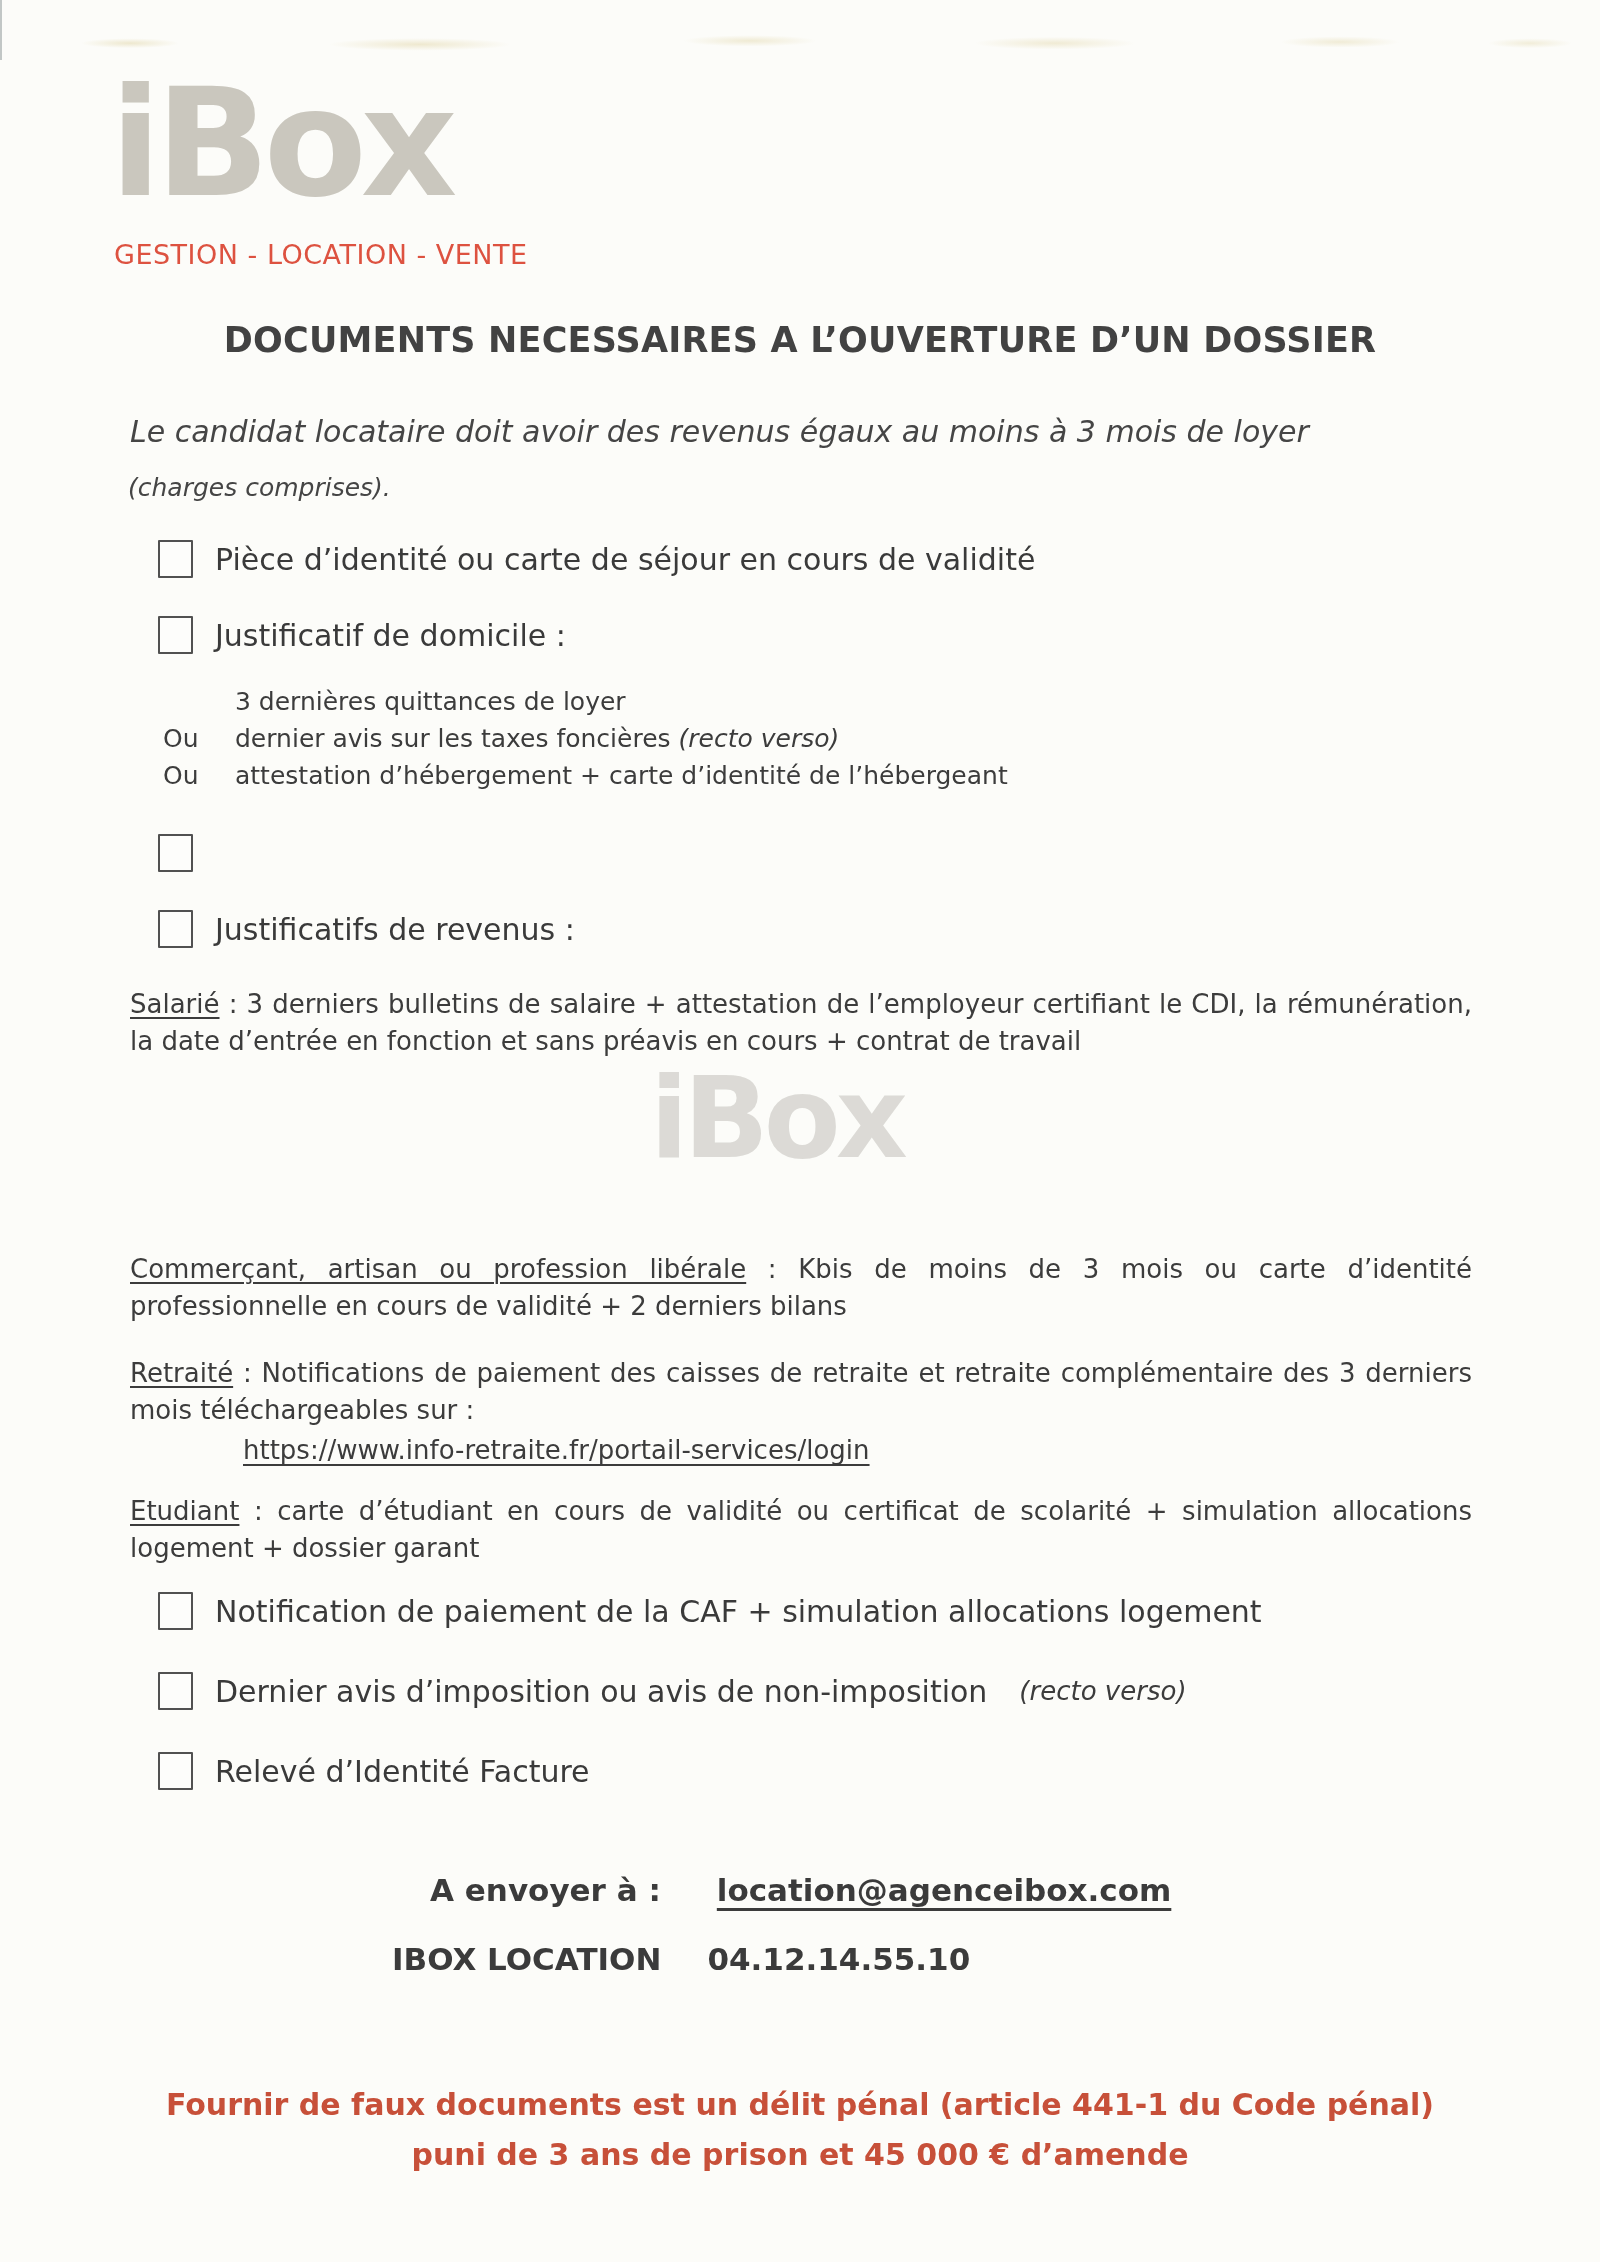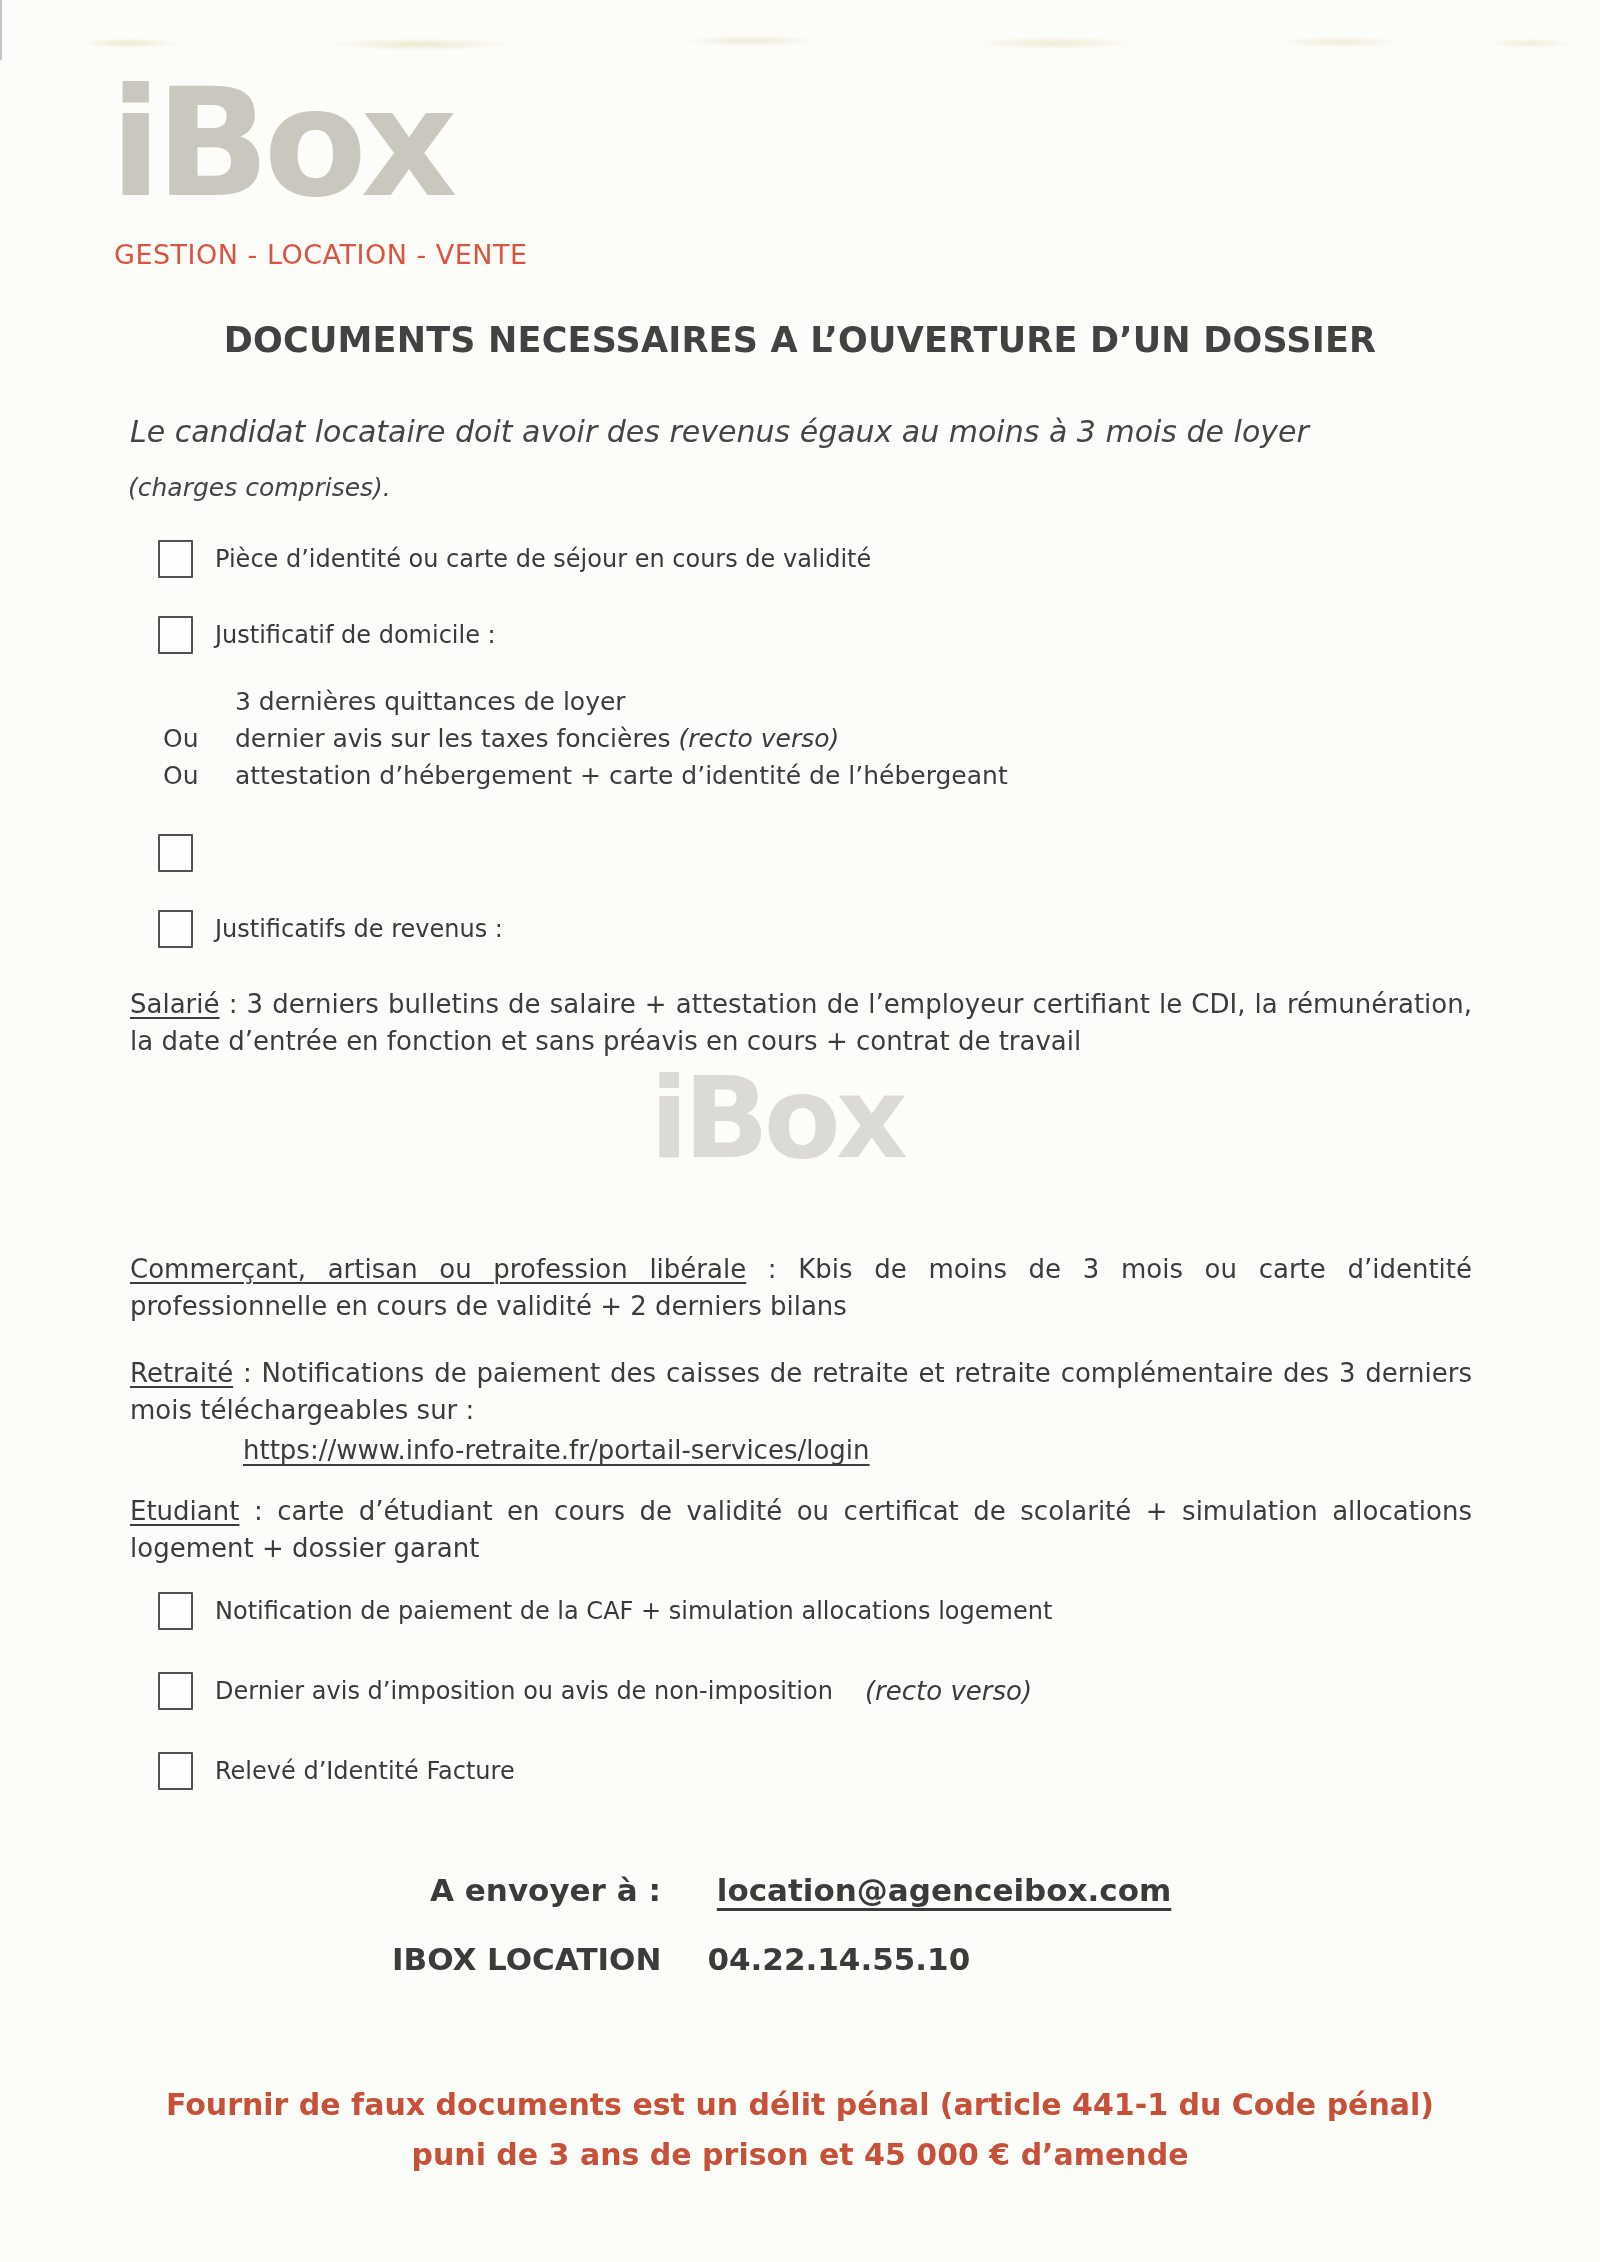--- a/index.html
+++ b/index.html
@@ -58,21 +58,21 @@
   .intro1 { top: 414px; left: 130px; font-size: 30px; font-style: italic; color: #454545; }
   .intro2 { top: 473px; left: 128px; font-size: 25px; font-style: italic; color: #454545; }
 
   
   .cb-row { left: 158px; display: flex; align-items: center; gap: 22px; }
   .cb-box {
     width: 35px; height: 38px; flex: none;
     border: 2px solid #515151; border-radius: 1px;
     background: #fdfdfb; box-sizing: border-box;
   }
-  .cb-label { font-size: 24px; color: #3a3a3a; white-space: nowrap; }
+  .cb-label { font-size: 30px; color: #3a3a3a; white-space: nowrap; }
   .cb-note  { font-size: 26px; font-style: italic; margin-left: 10px; white-space: nowrap; }
 
   
   .domicile { top: 683px; left: 163px; font-size: 25px; line-height: 37px; }
   .opt { display: flex; }
   .opt-prefix { width: 72px; flex: none; }
   .opt-note { font-style: italic; margin-left: 8px; }
 
   
   .category {
@@ -186,21 +186,21 @@
     <span class="cb-label">Relevé d’Identité Facture</span>
   </div>
 
   <div class="layer footer-send">
     <span>A envoyer à :</span>
     <a href="#" class="footer-email">location@agenceibox.com</a>
   </div>
 
   <div class="layer footer-agency">
     <span>IBOX LOCATION</span>
-    <span>04.22.14.55.10</span>
+    <span>04.12.14.55.10</span>
   </div>
 
   <div class="layer warning">
     <div>Fournir de faux documents est un délit pénal (article 441-1 du Code pénal)</div>
     <div>puni de 3 ans de prison et 45 000 € d’amende</div>
   </div>
 
 </div>
 
 </body></html>

